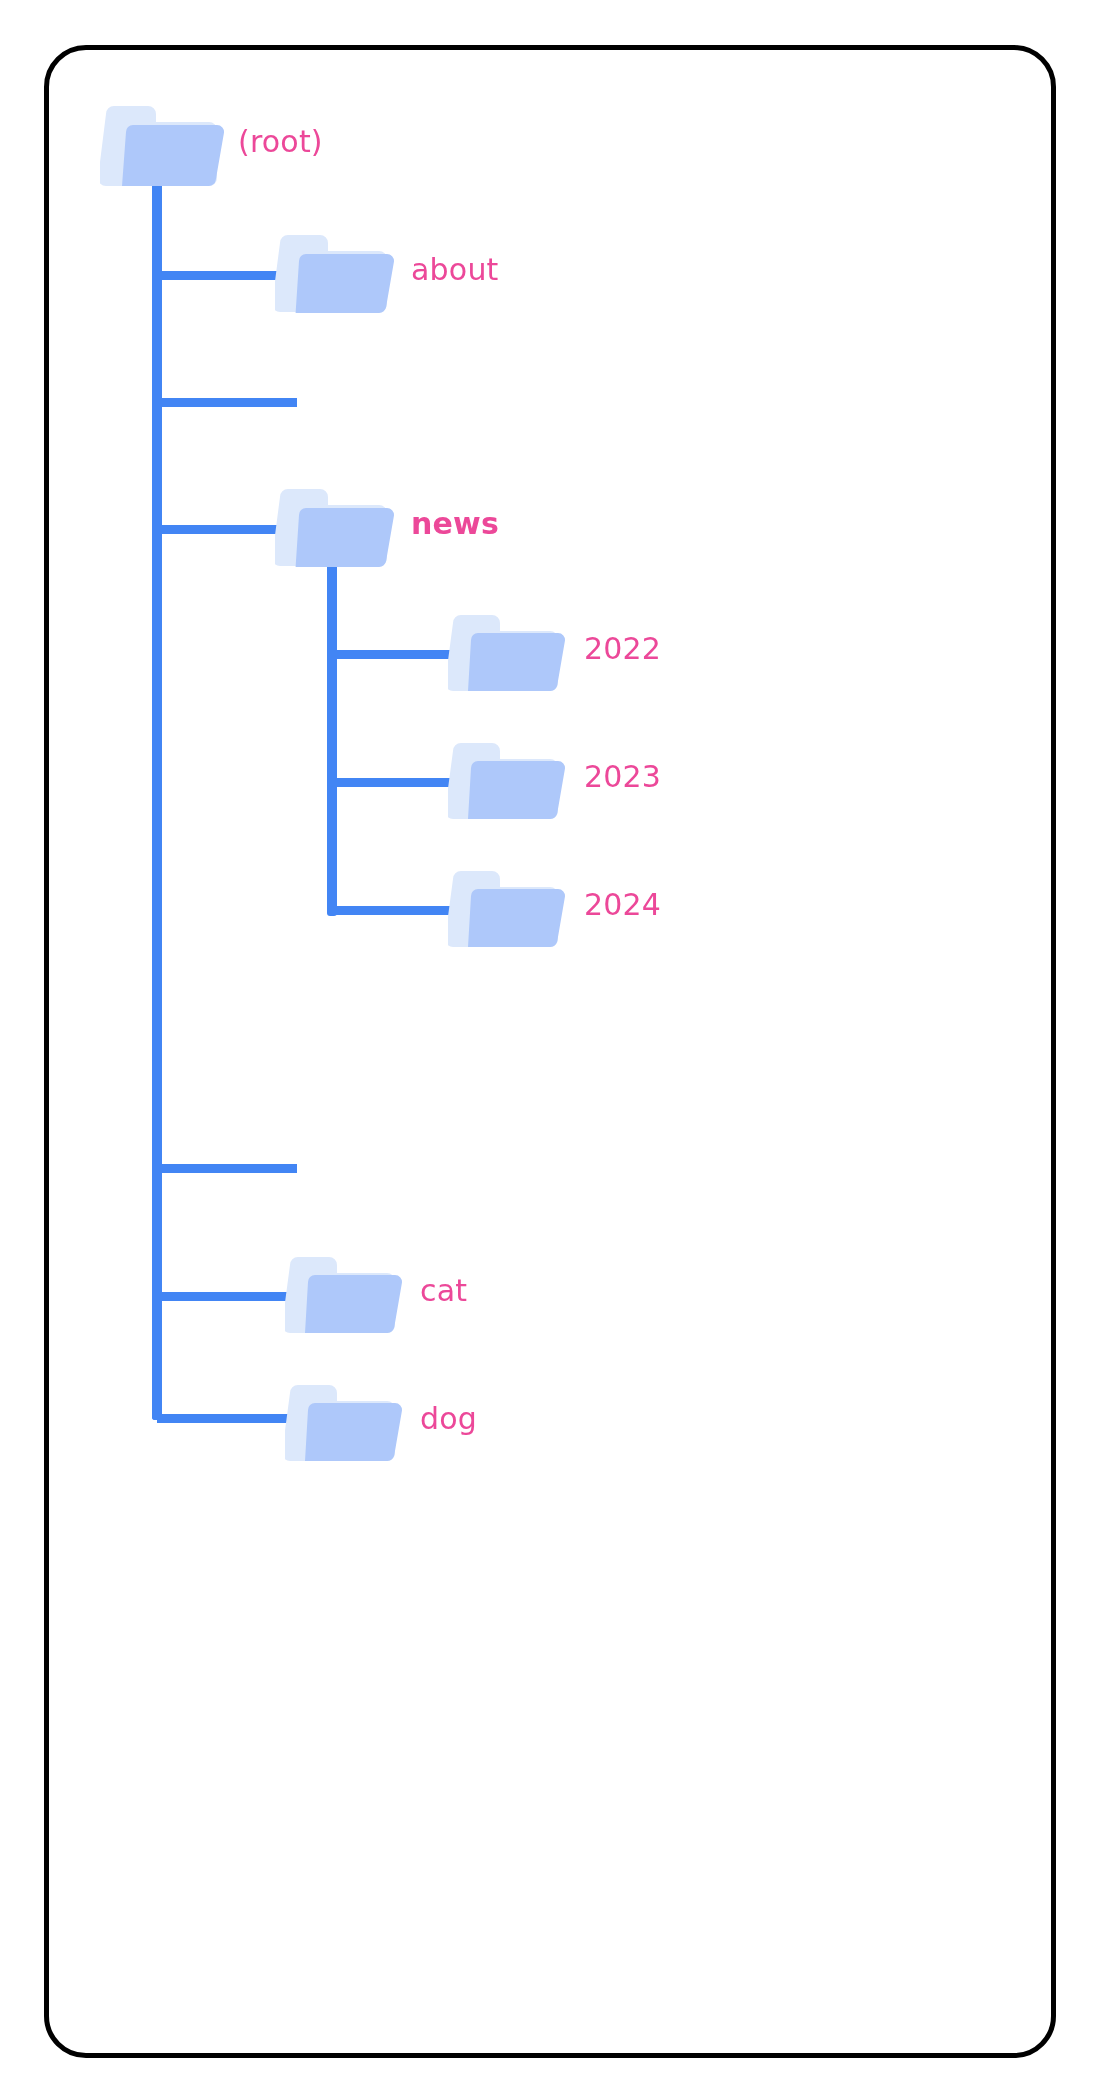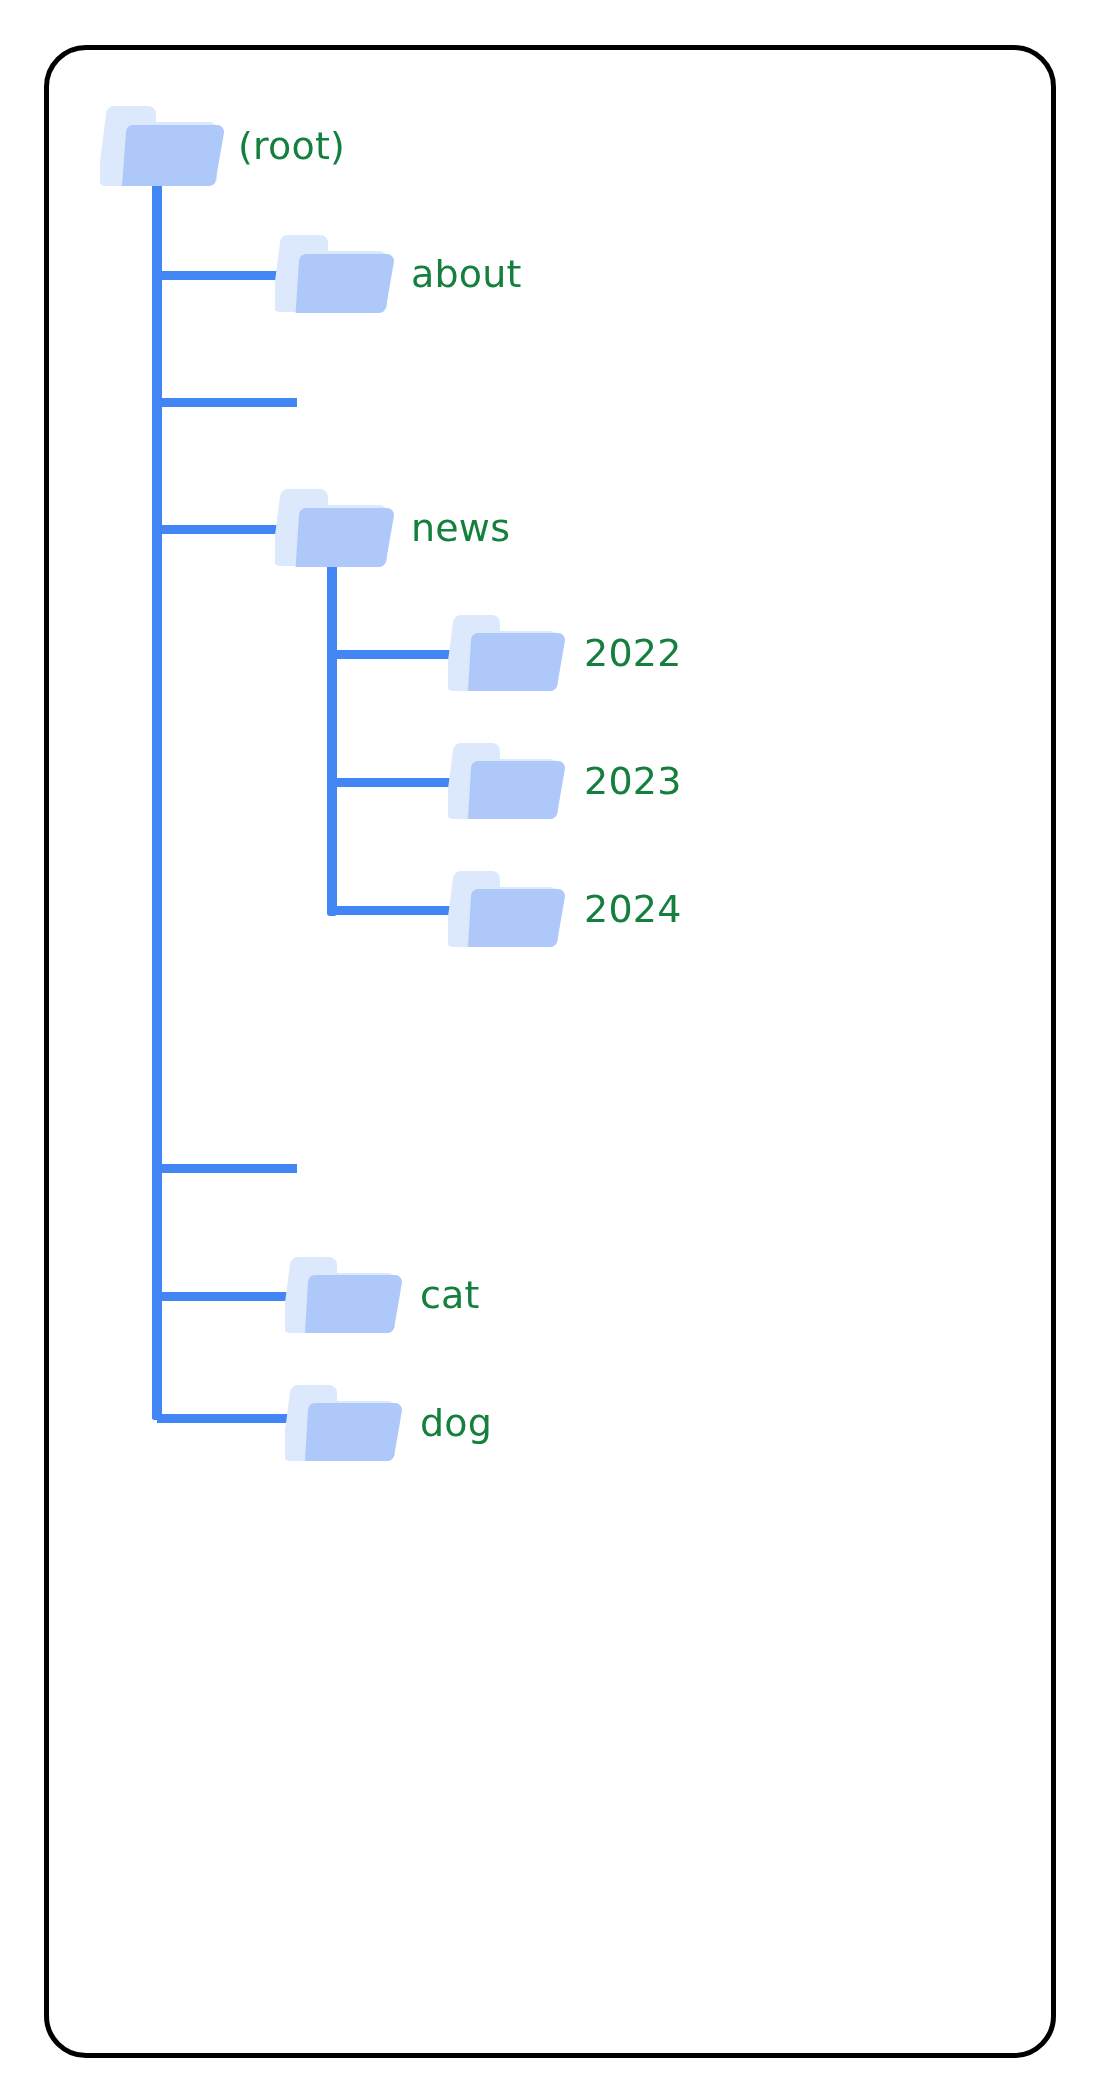--- a/index.html
+++ b/index.html
@@ -12,23 +12,23 @@
 
   .stage{position:absolute;left:0;top:0;width:1100px;height:2100px;}
 
   
   .trunk{position:absolute;background:#4285f4;border-radius:3px;}
   .rung{position:absolute;height:9px;background:#4285f4;border-radius:0px;}
 
   
   .node{position:absolute;}
   .folder{position:absolute;left:0;top:0;}
-  .label{position:absolute;color:#15803d;white-space:nowrap;
+  .label{position:absolute;color:#ec4899;white-space:nowrap;
          font-family:"DejaVu Sans",sans-serif;
-         font-size:38px;font-weight:400;letter-spacing:0.2px;}
+         font-size:30px;font-weight:400;letter-spacing:0.2px;}
 </style>
 </head>
 <body>
 
 <div class="stage">
 
   <div class="card"></div>
 
   <div class="trunk" style="left:152px;top:170px;width:10px;height:1250px;"></div>
 
@@ -68,21 +68,21 @@
   </div>
 
 
   <div class="node" style="left:275px;top:484px;width:420px;height:86px;">
     <span class="folder">
       <svg width="120" height="86" viewBox="0 0 120 86">
         <path d="M5 13 a8 8 0 0 1 8-8 h32 a8 8 0 0 1 8 8 v8 h51 a8 8 0 0 1 8 8 v45 a8 8 0 0 1 -8 8 h-99 a8 8 0 0 1 -8 -8 z" fill="#dce8fb"></path>
         <path d="M24 31 a7 7 0 0 1 7-7 h81 a7 7 0 0 1 6.9 8.1 l-7.8 45 a7 7 0 0 1 -6.9 5.9 h-83.6 z" fill="#aec8fa"></path>
       </svg>
     </span>
-    <span class="label" style="left:136px;top:22px;">news</span>
+    <span class="label" style="left:136px;top:22px;font-weight:bold;">news</span>
   </div>
 
   <div class="node" style="left:448px;top:610px;width:400px;height:84px;">
     <span class="folder">
       <svg width="118" height="84" viewBox="0 0 118 84">
         <path d="M5 13 a8 8 0 0 1 8-8 h31 a8 8 0 0 1 8 8 v8 h50 a8 8 0 0 1 8 8 v44 a8 8 0 0 1 -8 8 h-97 a8 8 0 0 1 -8 -8 z" fill="#dce8fb"></path>
         <path d="M23 30 a7 7 0 0 1 7-7 h80 a7 7 0 0 1 6.9 8.1 l-7.6 44 a7 7 0 0 1 -6.9 5.9 h-82.4 z" fill="#aec8fa"></path>
       </svg>
     </span>
     <span class="label" style="left:136px;top:21px;text-align:right;">2022</span>

